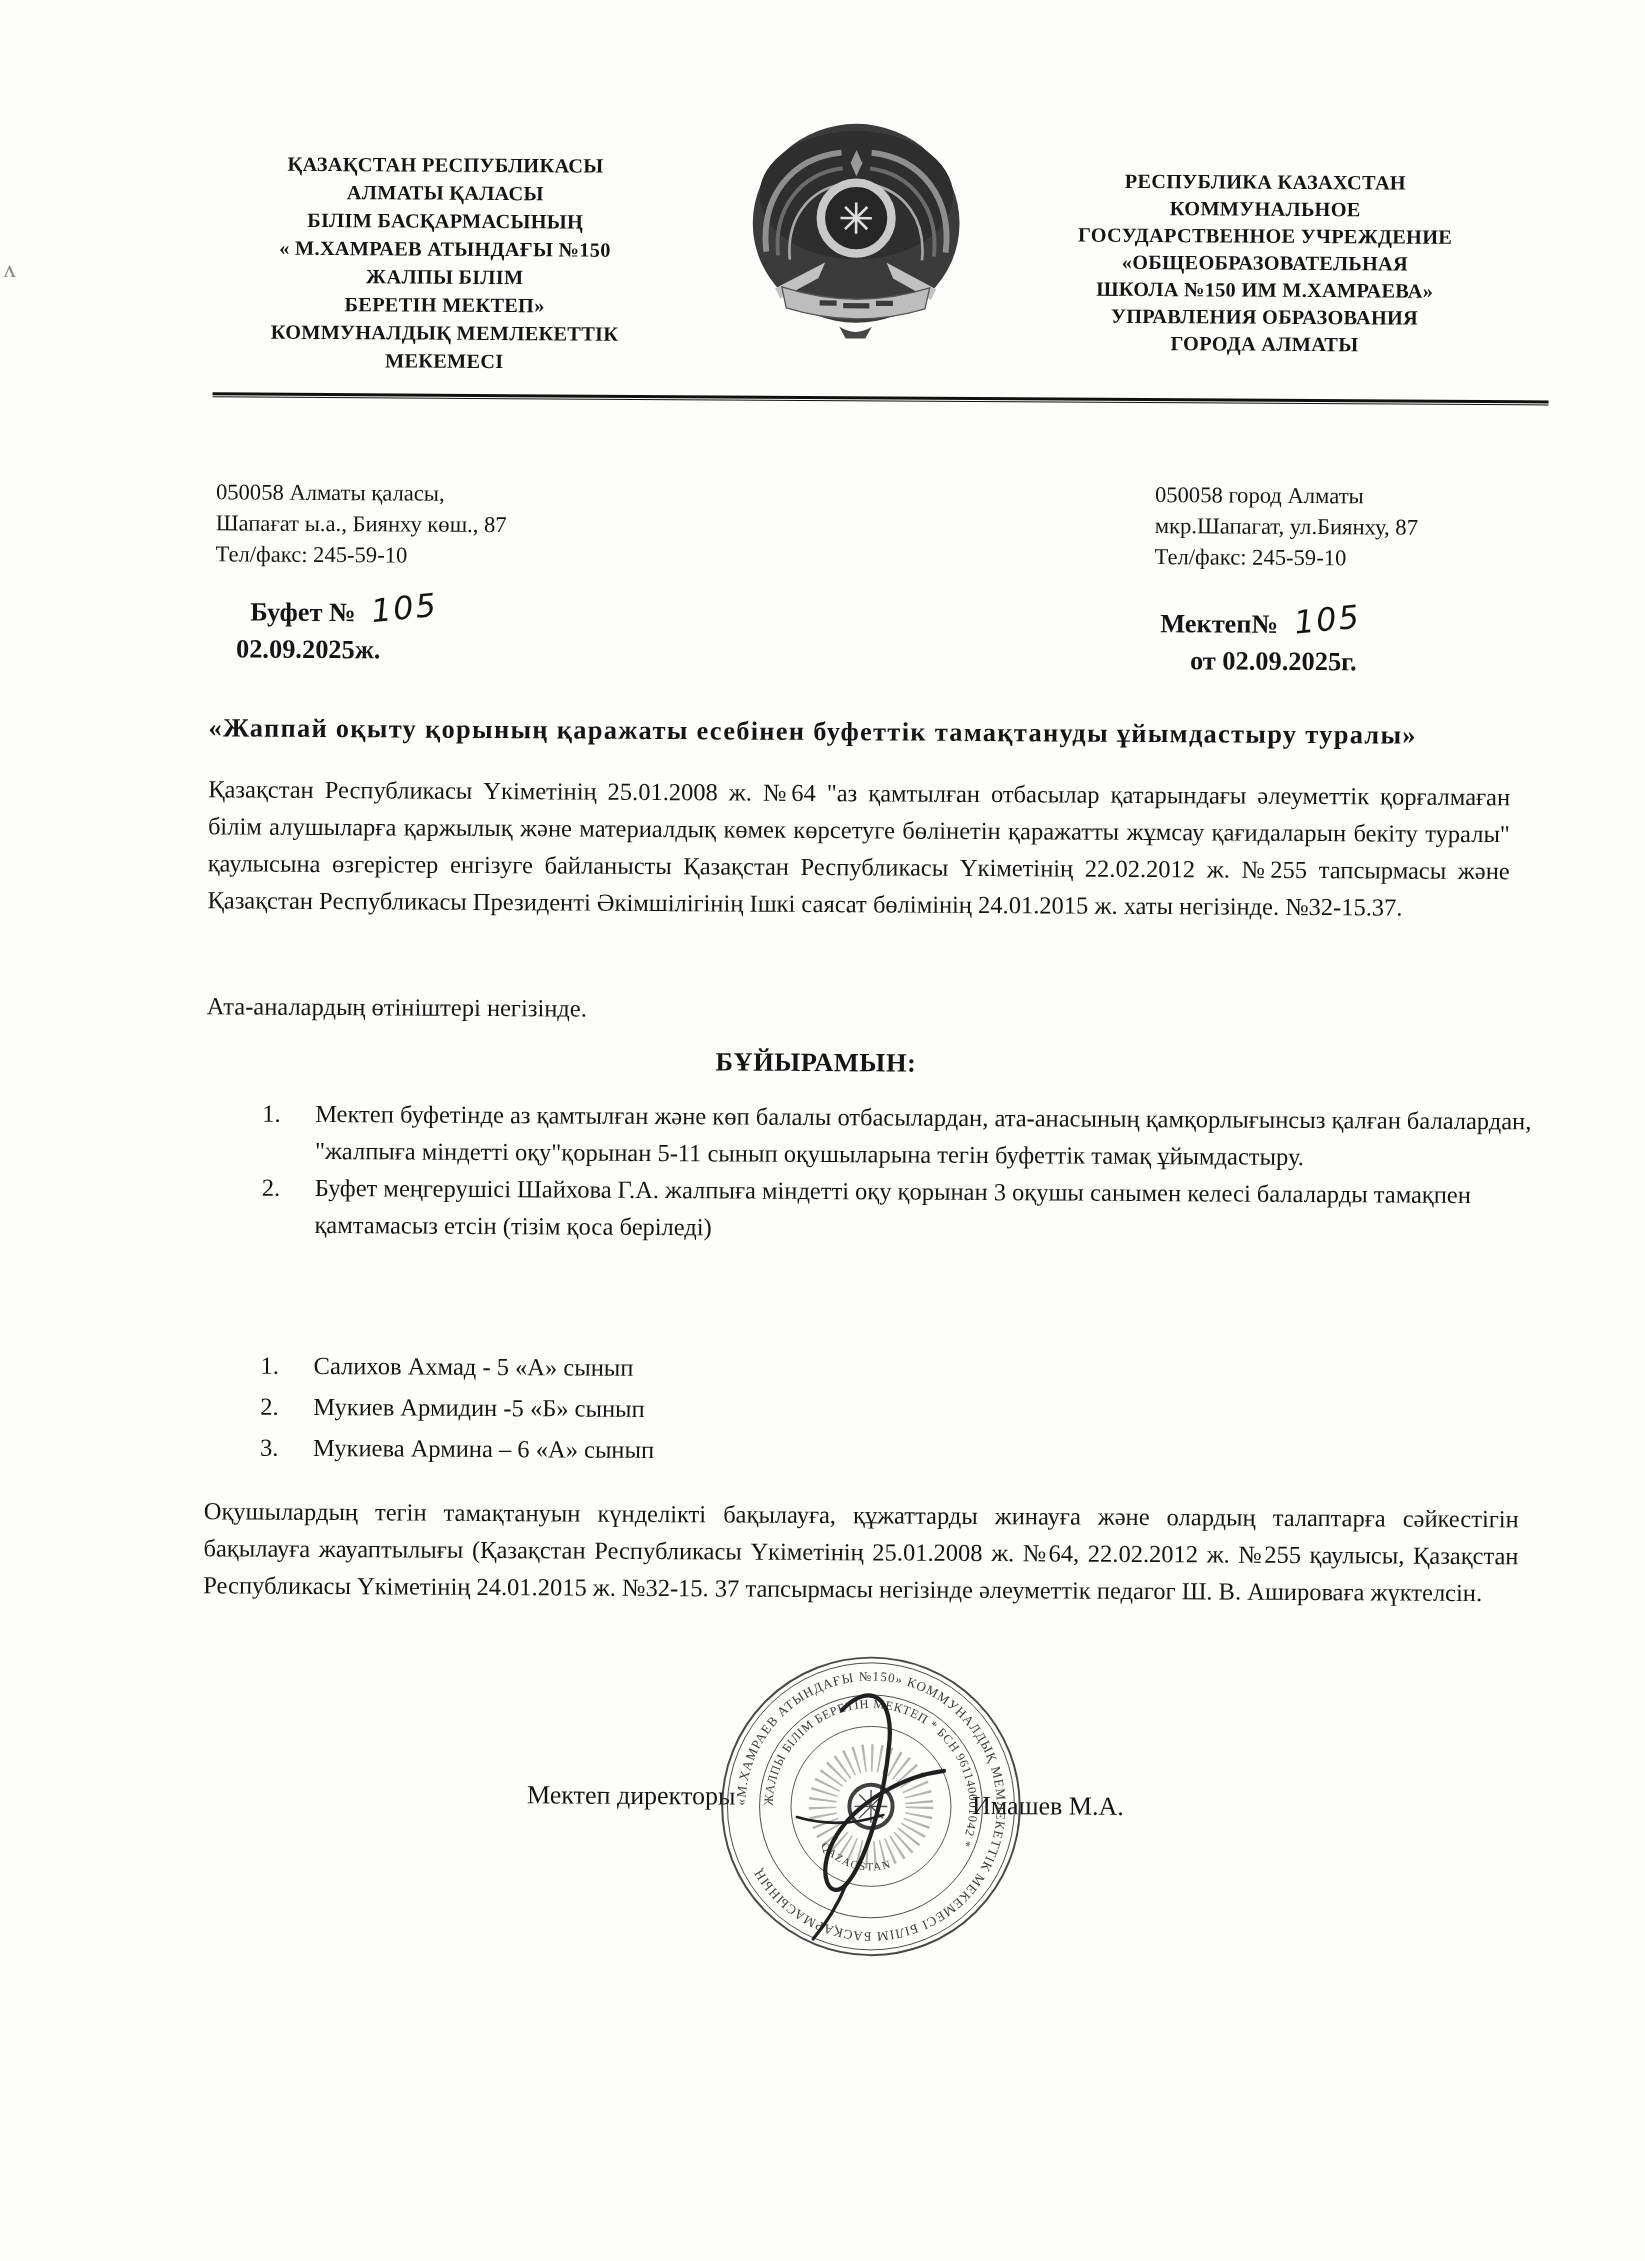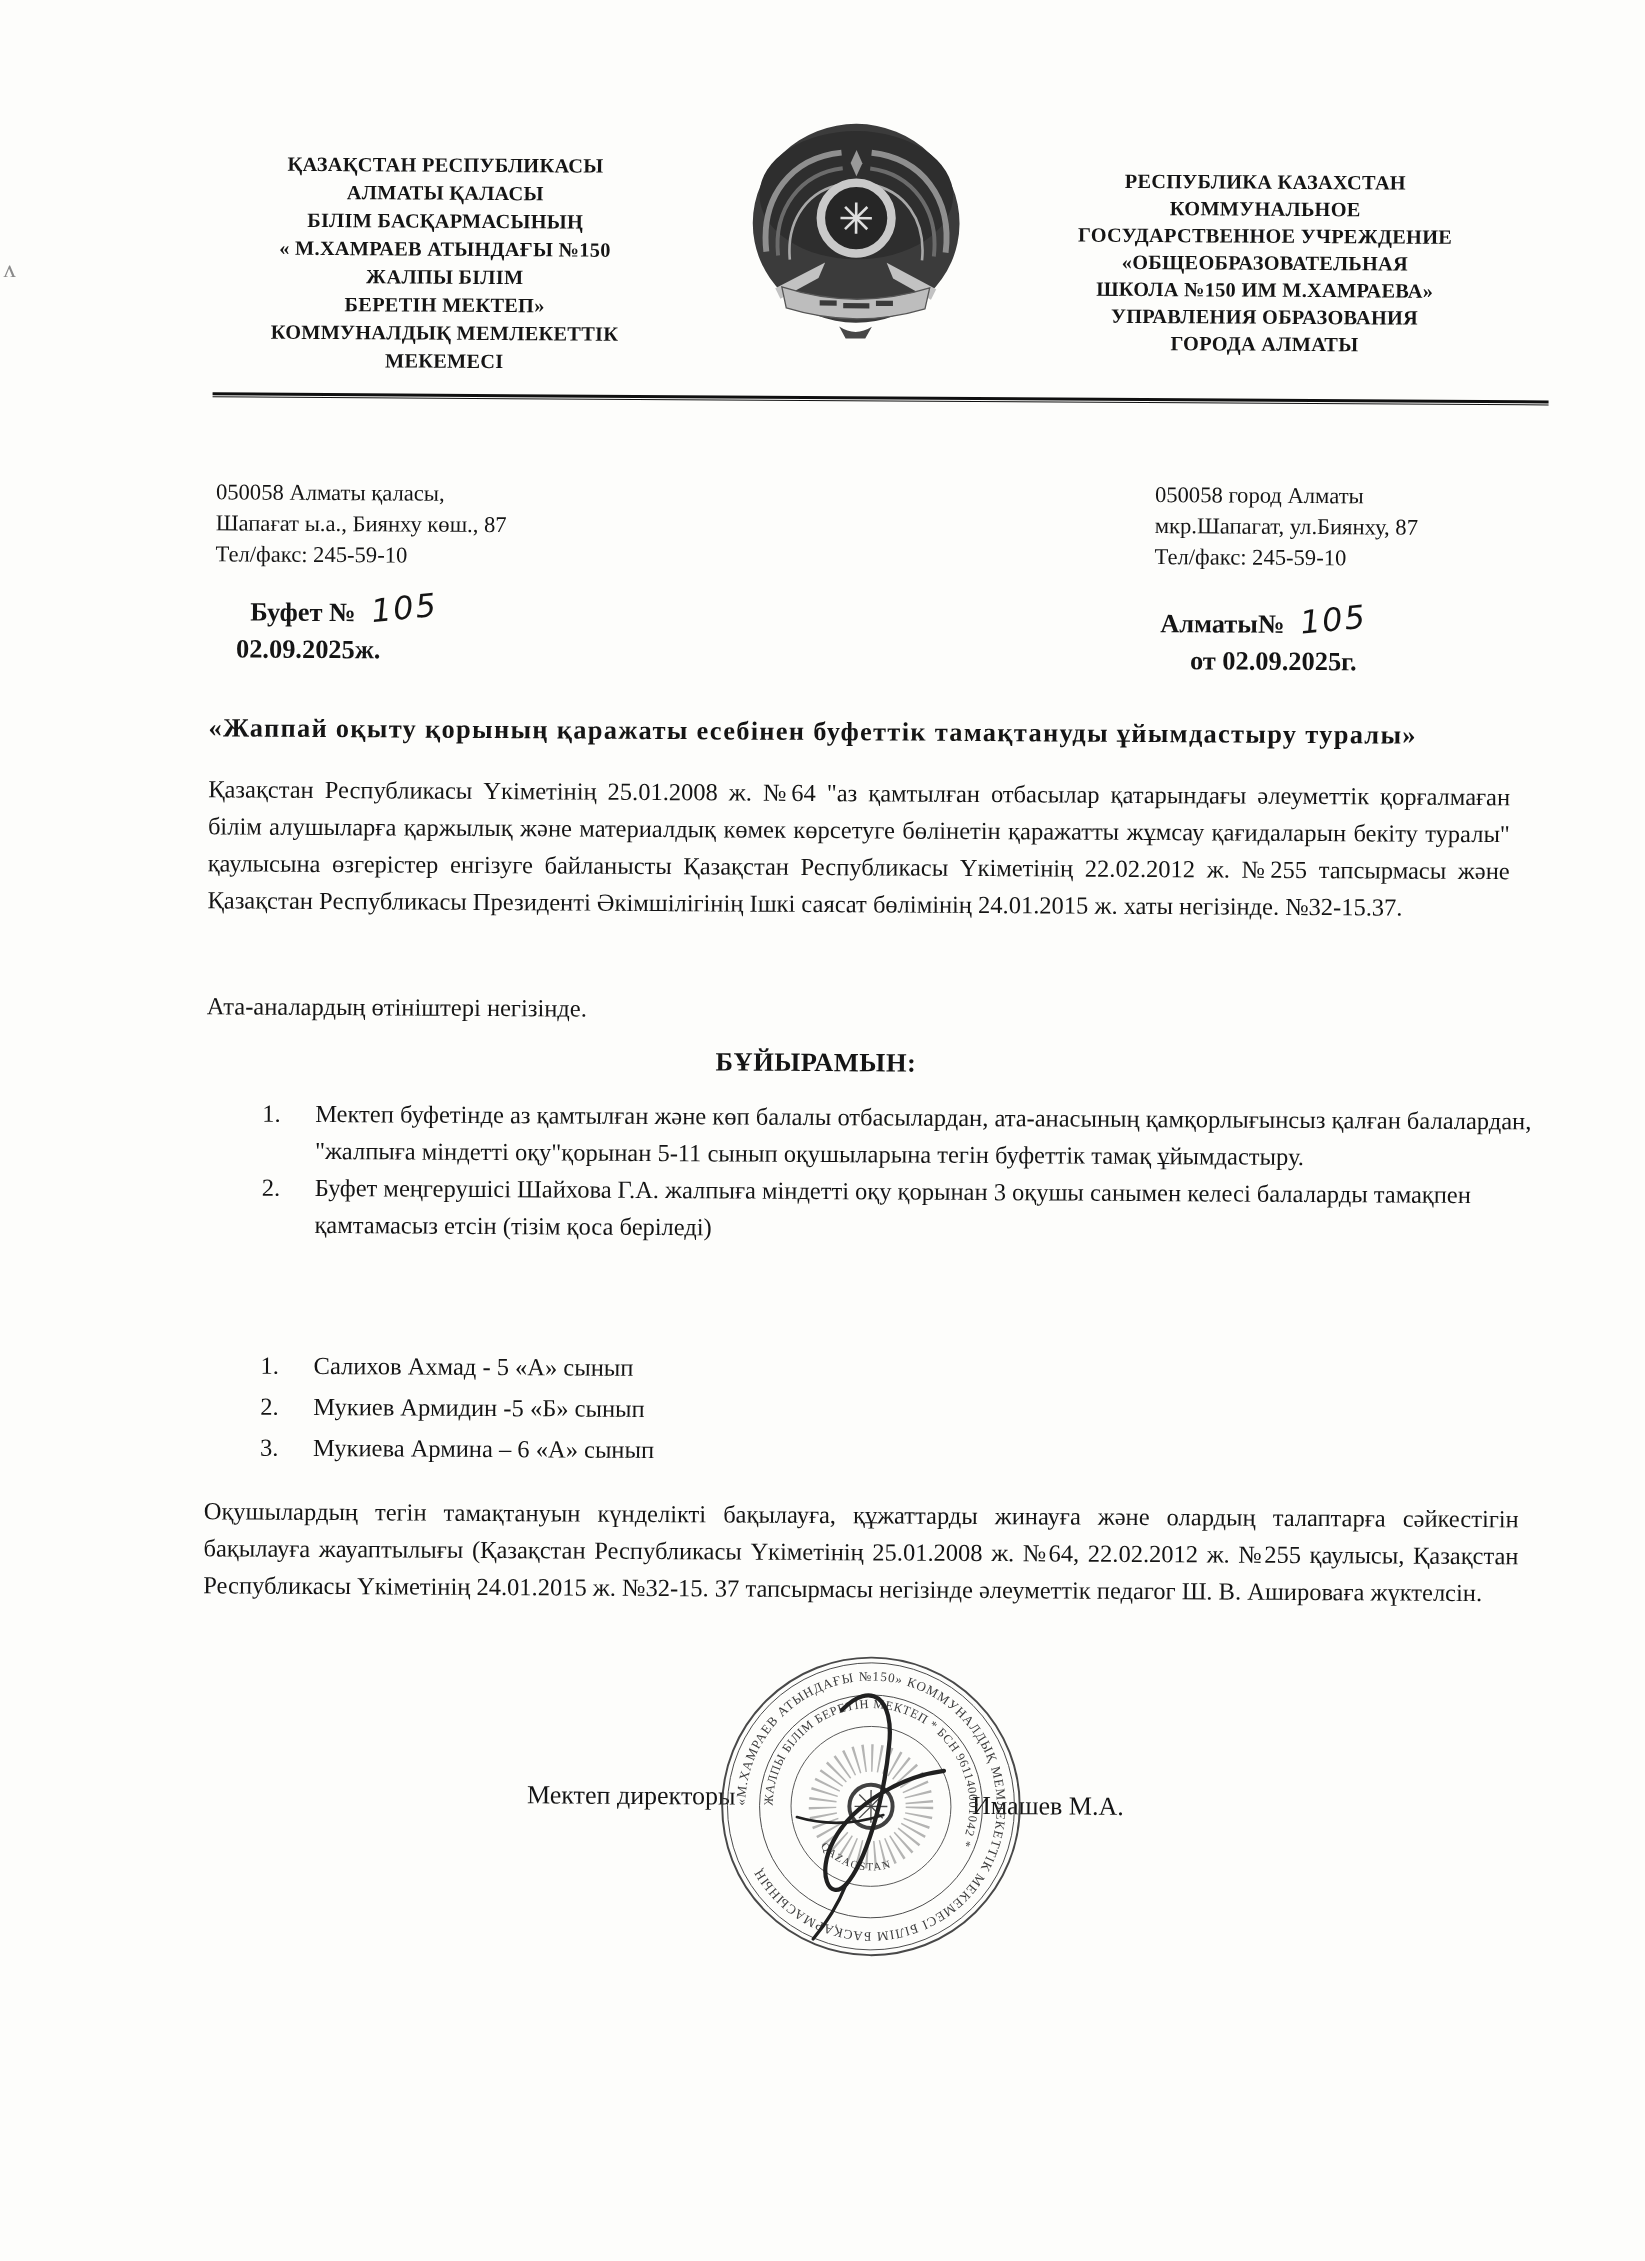--- a/index.html
+++ b/index.html
@@ -150,21 +150,21 @@
 
   <div class="order-block order-left">
     <div>
       <span>Буфет №</span>
       <span class="order-num">105</span>
     </div>
     <div class="order-date-left">02.09.2025ж.</div>
   </div>
   <div class="order-block order-right">
     <div>
-      <span>Алматы№</span>
+      <span>Мектеп№</span>
       <span class="order-num">105</span>
     </div>
     <div class="order-date-right">от 02.09.2025г.</div>
   </div>
 
   <div class="doc-title">«Жаппай оқыту қорының қаражаты есебінен буфеттік тамақтануды ұйымдастыру туралы»</div>
 
   <div class="para para1">Қазақстан Республикасы Үкіметінің 25.01.2008 ж. №64 "аз қамтылған отбасылар қатарындағы әлеуметтік қорғалмаған білім алушыларға қаржылық және материалдық көмек көрсетуге бөлінетін қаражатты жұмсау қағидаларын бекіту туралы" қаулысына өзгерістер енгізуге байланысты Қазақстан Республикасы Үкіметінің 22.02.2012 ж. №255 тапсырмасы және Қазақстан Республикасы Президенті Әкімшілігінің Ішкі саясат бөлімінің 24.01.2015 ж. хаты негізінде. №32-15.37.</div>
   <div class="para para2">Ата-аналардың өтініштері негізінде.</div>
   <div class="resolve-heading">БҰЙЫРАМЫН:</div>

